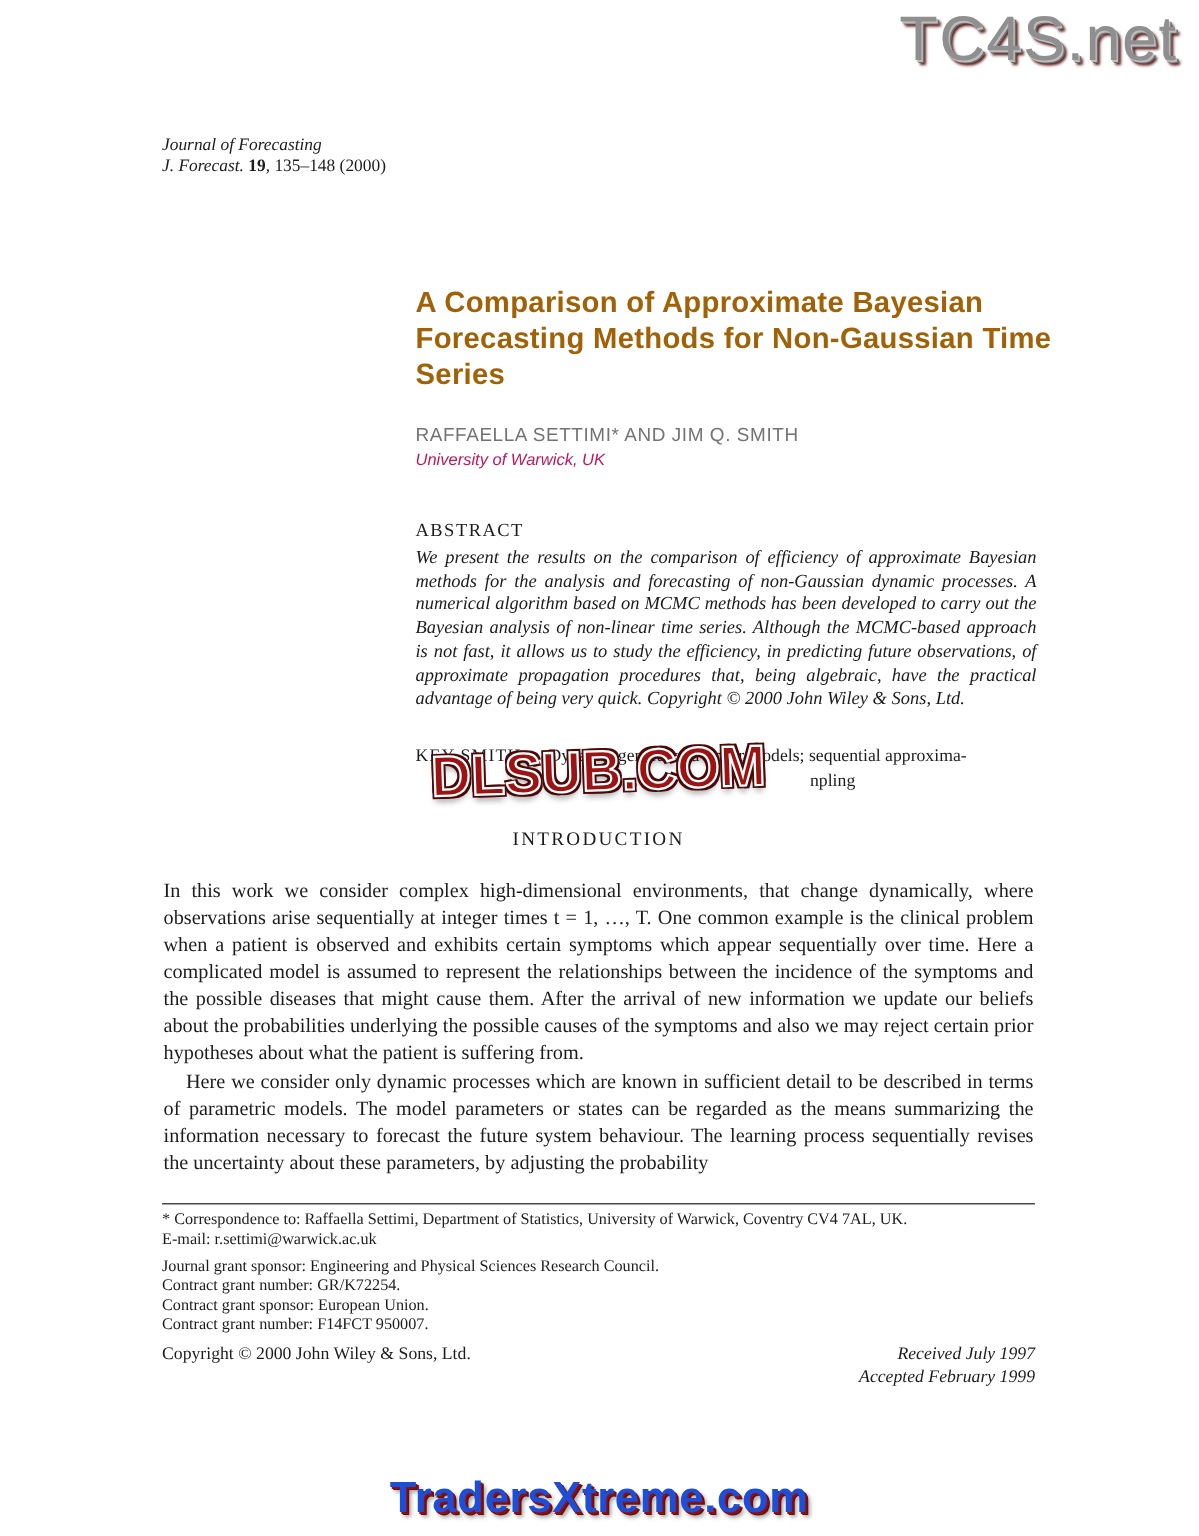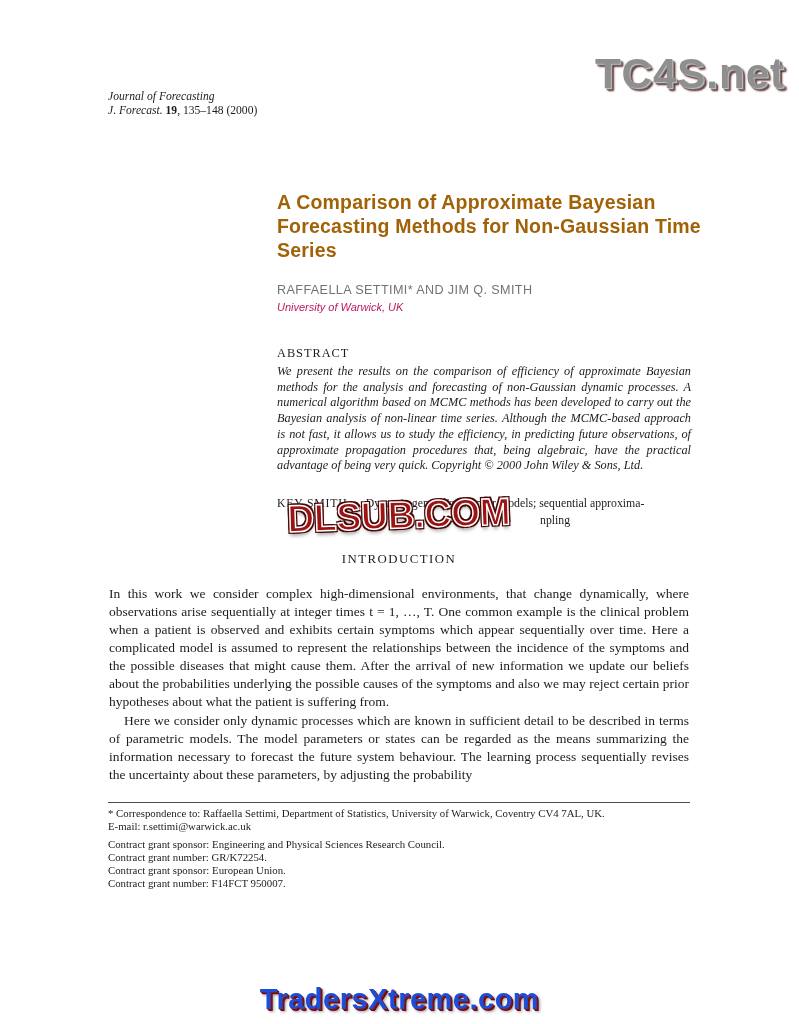--- a/index.html
+++ b/index.html
@@ -11,24 +11,23 @@
     background:#ffffff;
     overflow:hidden;
     font-family:"Liberation Serif", serif;
     color:#1c1c1c;
   }
 
   
   .wm-top {
     position:absolute; top:2px; right:14px;
     font-family:"Liberation Sans", sans-serif;
-    font-weight:700; font-size:42px; letter-spacing:1px;
+    font-weight:400; font-size:42px; letter-spacing:1px;
     color:#8f8f8f;
     text-shadow: 1px 1px 0 #bdbdbd, 2px 2px 0 #6e6e6e, 3px 3px 2px #5a1414;
-    margin-top: 48px;
   }
   .stamp {
     position:absolute; left:255px; top:488px; width:288px; height:54px;
     display:flex; align-items:center; justify-content:center;
     transform: rotate(-2deg) scaleX(0.97);
     font-family:"Liberation Sans", sans-serif;
     font-weight:900; font-size:38px;
     color:#9c1313;
     -webkit-text-stroke: 1.5px #ffffff;
     text-shadow: -2px -2px 0 #4a0808, 2px -2px 0 #4a0808,
@@ -158,20 +157,27 @@
     <p>In this work we consider complex high-dimensional environments, that change dynamically, where observations arise sequentially at integer times t = 1, …, T. One common example is the clinical problem when a patient is observed and exhibits certain symptoms which appear sequentially over time. Here a complicated model is assumed to represent the relationships between the incidence of the symptoms and the possible diseases that might cause them. After the arrival of new information we update our beliefs about the probabilities underlying the possible causes of the symptoms and also we may reject certain prior hypotheses about what the patient is suffering from.</p>
     <p>Here we consider only dynamic processes which are known in sufficient detail to be described in terms of parametric models. The model parameters or states can be regarded as the means summarizing the information necessary to forecast the future system behaviour. The learning process sequentially revises the uncertainty about these parameters, by adjusting the probability</p>
   </div>
 
   <div class="footnote-rule"></div>
   <div class="correspondence">
     <div>* Correspondence to: Raffaella Settimi, Department of Statistics, University of Warwick, Coventry CV4 7AL, UK.</div>
     <div>E-mail: r.settimi@warwick.ac.uk</div>
   </div>
   <div class="grants">
-    <div>Contract grant sponsor: Engineering and Physical Sciences Research Council.</div>
+    <div>Journal grant sponsor: Engineering and Physical Sciences Research Council.</div>
     <div>Contract grant number: GR/K72254.</div>
     <div>Contract grant sponsor: European Union.</div>
     <div>Contract grant number: F14FCT 950007.</div>
   </div>
 
+  <div class="footer-row">
+    <div>Copyright © 2000 John Wiley &amp; Sons, Ltd.</div>
+    <div class="footer-dates">
+      <div>Received July 1997</div>
+      <div>Accepted February 1999</div>
+    </div>
+  </div>
 
 </div>
 
 </body></html>

